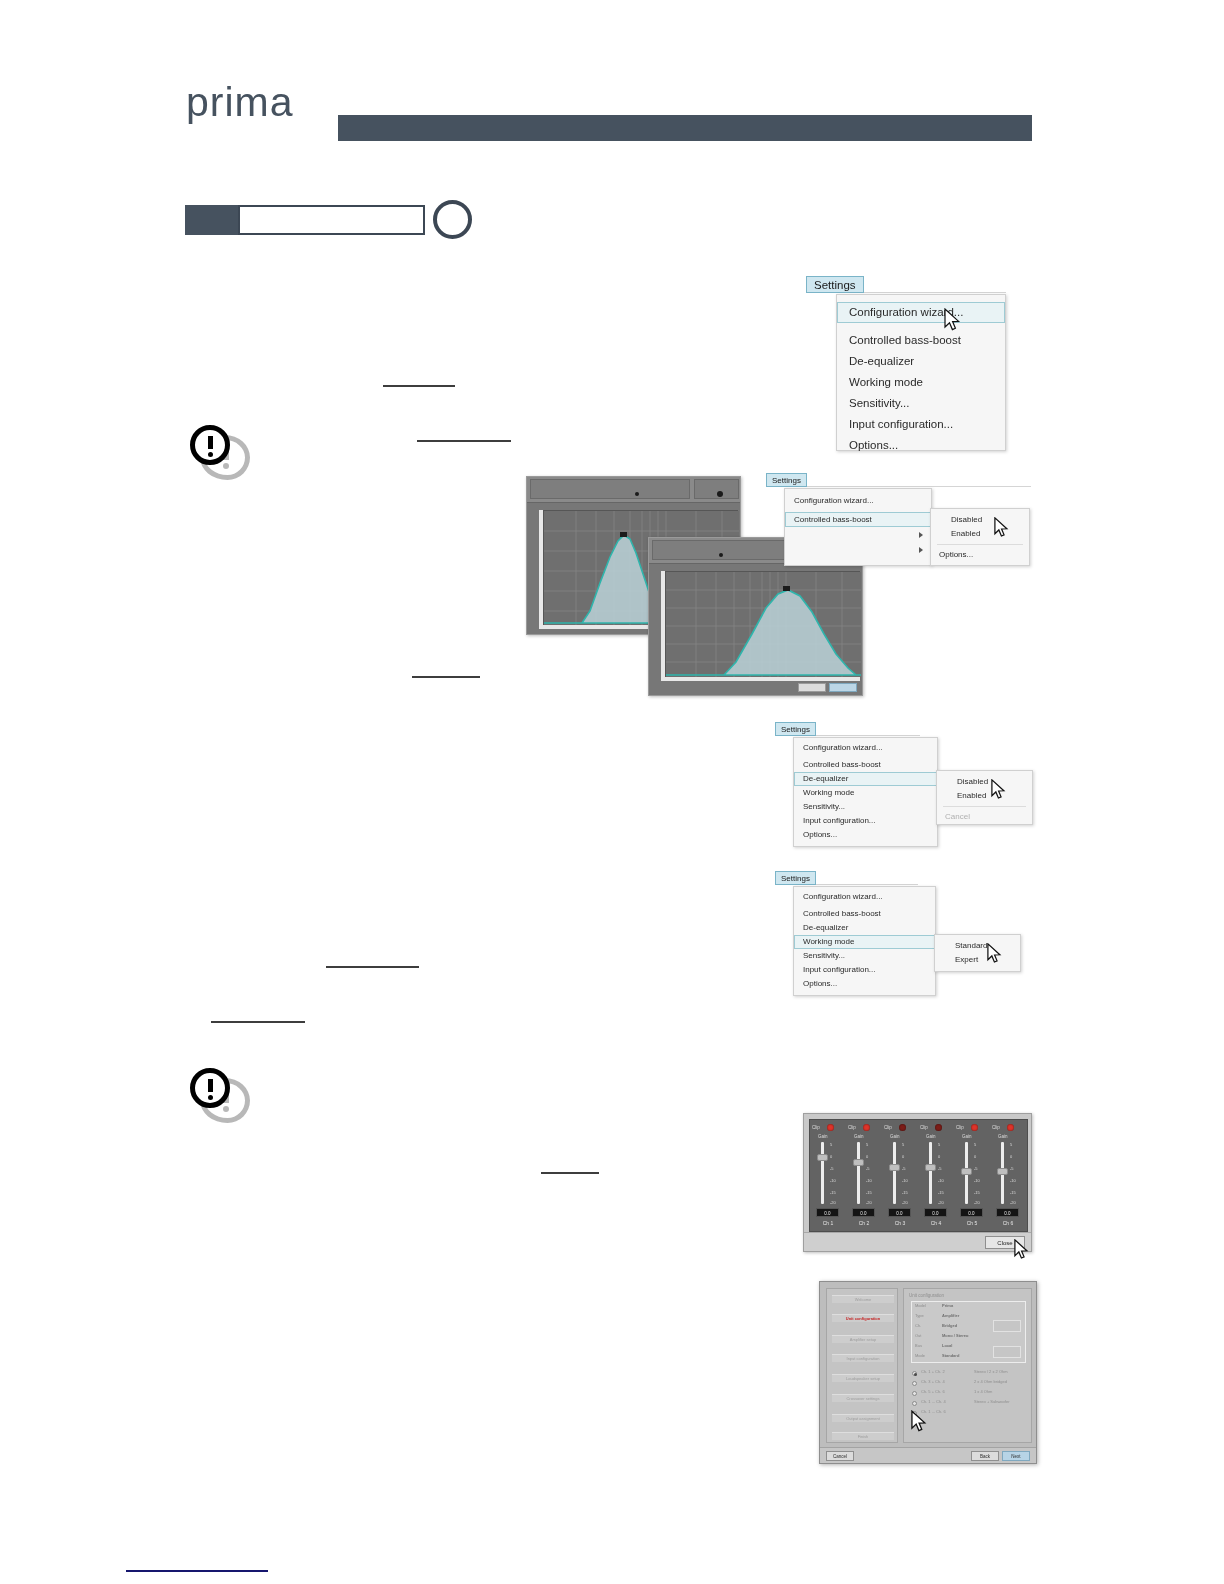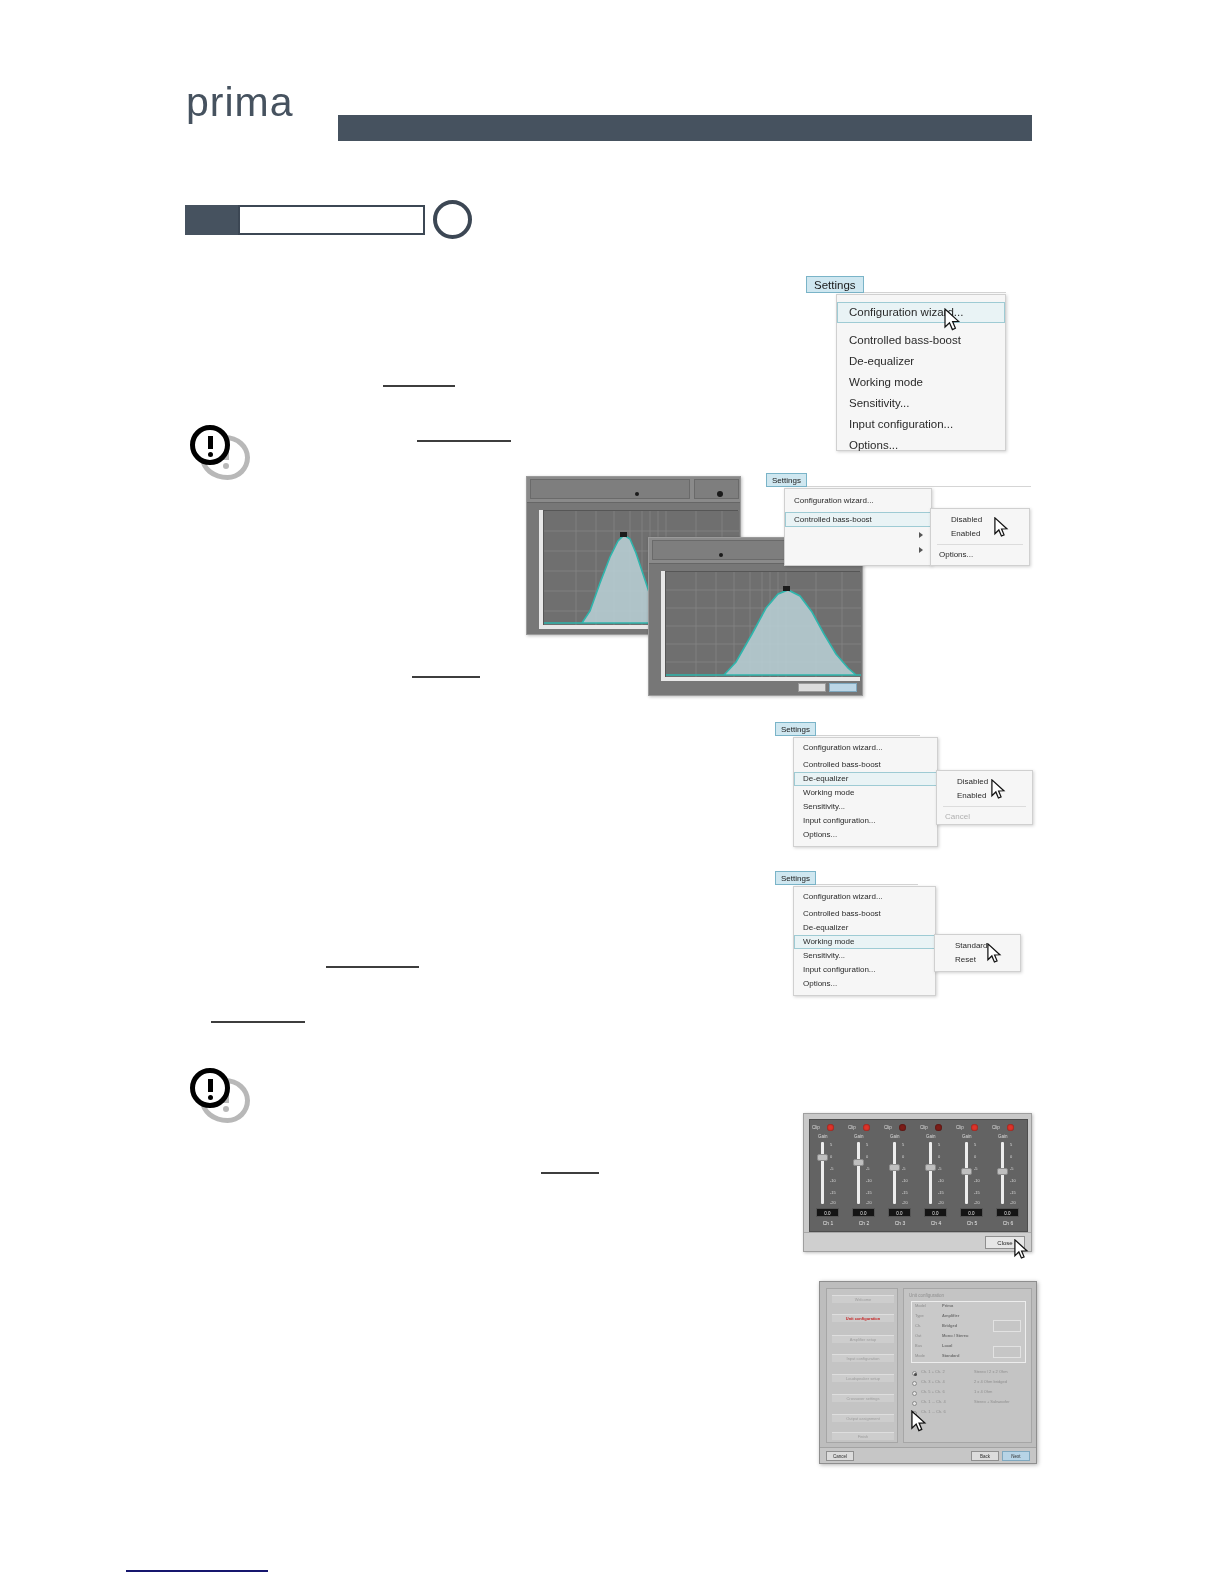--- a/index.html
+++ b/index.html
@@ -366,21 +366,21 @@
     <div class="dd-item" style="height:14px; line-height:14px; padding-left:9px;">Controlled bass-boost</div>
     <div class="dd-item" style="height:14px; line-height:14px; padding-left:9px;">De-equalizer</div>
     <div class="dd-item hl" style="height:14px; line-height:14px; padding-left:9px;">Working mode</div>
     <div class="dd-item" style="height:14px; line-height:14px; padding-left:9px;">Sensitivity...</div>
     <div class="dd-item" style="height:14px; line-height:14px; padding-left:9px;">Input configuration...</div>
     <div class="dd-item" style="height:14px; line-height:14px; padding-left:9px;">Options...</div>
   </div>
   <div class="submenu" style="left:159px; top:63px; width:87px; height:38px; font-size:8px;">
     <div style="height:4px"></div>
     <div class="sm-item" style="height:14px; line-height:14px; padding-left:20px;">Standard</div>
-    <div class="sm-item" style="height:14px; line-height:14px; padding-left:20px;">Reset</div>
+    <div class="sm-item" style="height:14px; line-height:14px; padding-left:20px;">Expert</div>
   </div>
   <svg class="cursor" style="left:212px; top:72px; width:15px; height:22px;" viewBox="0 0 17 25">
     <path d="M1,1 L1,19 L5.5,14.7 L8.4,21.6 L11.4,20.3 L8.6,13.6 L14.6,13.4 Z" fill="#fff" stroke="#111" stroke-width="1.4"></path>
   </svg>
 </div>
 
 <div id="mixer-window">
   <div id="mixer-panel">
 
     <div class="mx-channel" style="left:0px;">

